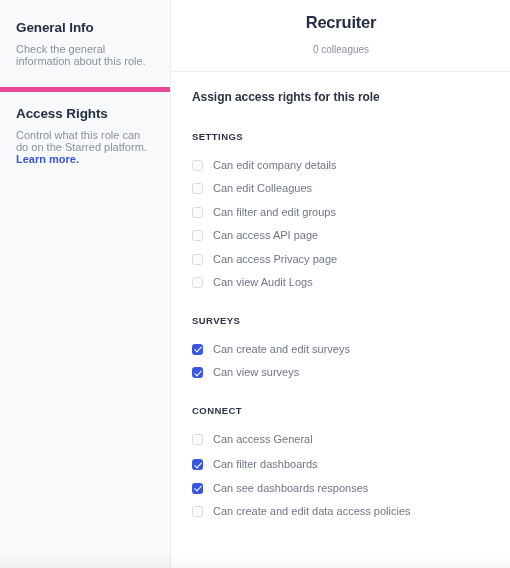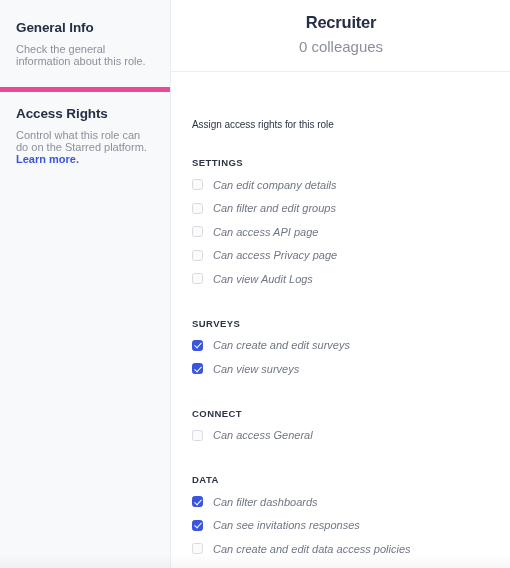--- a/index.html
+++ b/index.html
@@ -83,59 +83,57 @@
 
   .main-title {
     font-size: 16.5px;
     font-weight: bold;
     color: #262e45;
     letter-spacing: -0.2px;
     line-height: 24px;
   }
 
   .main-subtitle {
-    margin-top: 4px;
-    font-size: 15px;
+    margin-top: 10px;
+    font-size: 10px;
     color: #8a909c;
   }
 
   .main-body {
     padding: 18px 20px 10px 21px;
   }
 
   .assign-label {
-    font-size: 10px;
-    font-weight: normal;
+    font-size: 12px;
+    font-weight: bold;
     color: #2b3445;
     letter-spacing: -0.05px;
     margin-bottom: 16px;
-    margin-top: 29px;
   }
 
   .group {
     margin-bottom: 2px;
   }
 
   .group-title {
     font-size: 9.5px;
     font-weight: bold;
     color: #2b3445;
     letter-spacing: 0.45px;
     margin-bottom: 5px;
     margin-top: 27px;
   }
 
   .group:first-of-type .group-title { margin-top: 0; }
 
   .perm-row {
     display: flex;
-    align-items: center;
+    align-items: flex-end;
     height: 23.5px;
     cursor: pointer;
-    font-style: italic;
   }
 
   .cbox {
     flex: 0 0 auto;
     width: 11px;
     height: 11px;
     border-radius: 2.5px;
     border: 1px solid #d7dae0;
     background: #fbfbfc;
     margin-right: 10px;
@@ -210,20 +208,24 @@
       <div class="assign-label">Assign access rights for this role</div>
 
       <div class="group">
         <div class="group-title">SETTINGS</div>
         <div class="perm-row">
           <span class="cbox"></span>
           <span class="perm-label">Can edit company details</span>
         </div>
         <div class="perm-row">
           <span class="cbox"></span>
+          <span class="perm-label">Can edit Colleagues</span>
+        </div>
+        <div class="perm-row">
+          <span class="cbox"></span>
           <span class="perm-label">Can filter and edit groups</span>
         </div>
         <div class="perm-row">
           <span class="cbox"></span>
           <span class="perm-label">Can access API page</span>
         </div>
         <div class="perm-row">
           <span class="cbox"></span>
           <span class="perm-label">Can access Privacy page</span>
         </div>
@@ -248,28 +250,27 @@
 
       <div class="group">
         <div class="group-title">CONNECT</div>
         <div class="perm-row">
           <span class="cbox"></span>
           <span class="perm-label">Can access General</span>
         </div>
       </div>
 
       <div class="group">
-        <div class="group-title">DATA</div>
         <div class="perm-row">
           <span class="cbox checked"></span>
           <span class="perm-label">Can filter dashboards</span>
         </div>
         <div class="perm-row">
           <span class="cbox checked"></span>
-          <span class="perm-label">Can see invitations responses</span>
+          <span class="perm-label">Can see dashboards responses</span>
         </div>
         <div class="perm-row">
           <span class="cbox"></span>
           <span class="perm-label">Can create and edit data access policies</span>
         </div>
 
       </div>
 
     </div>
   </section>

